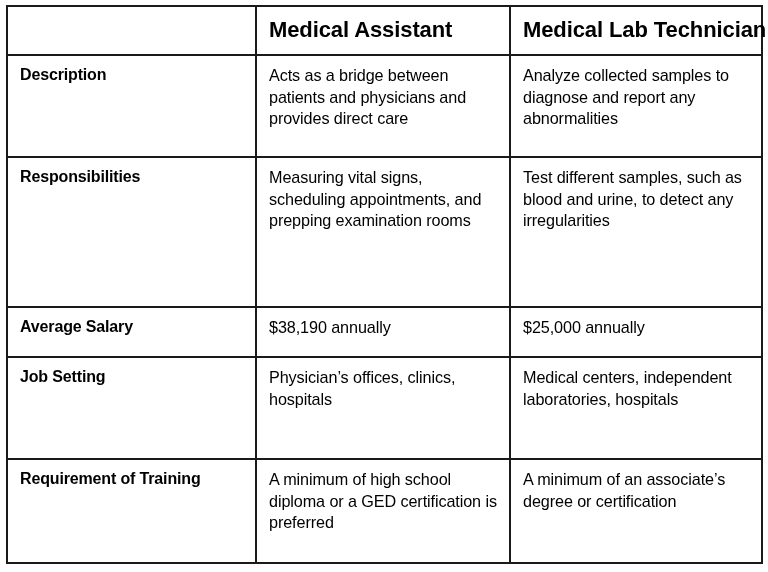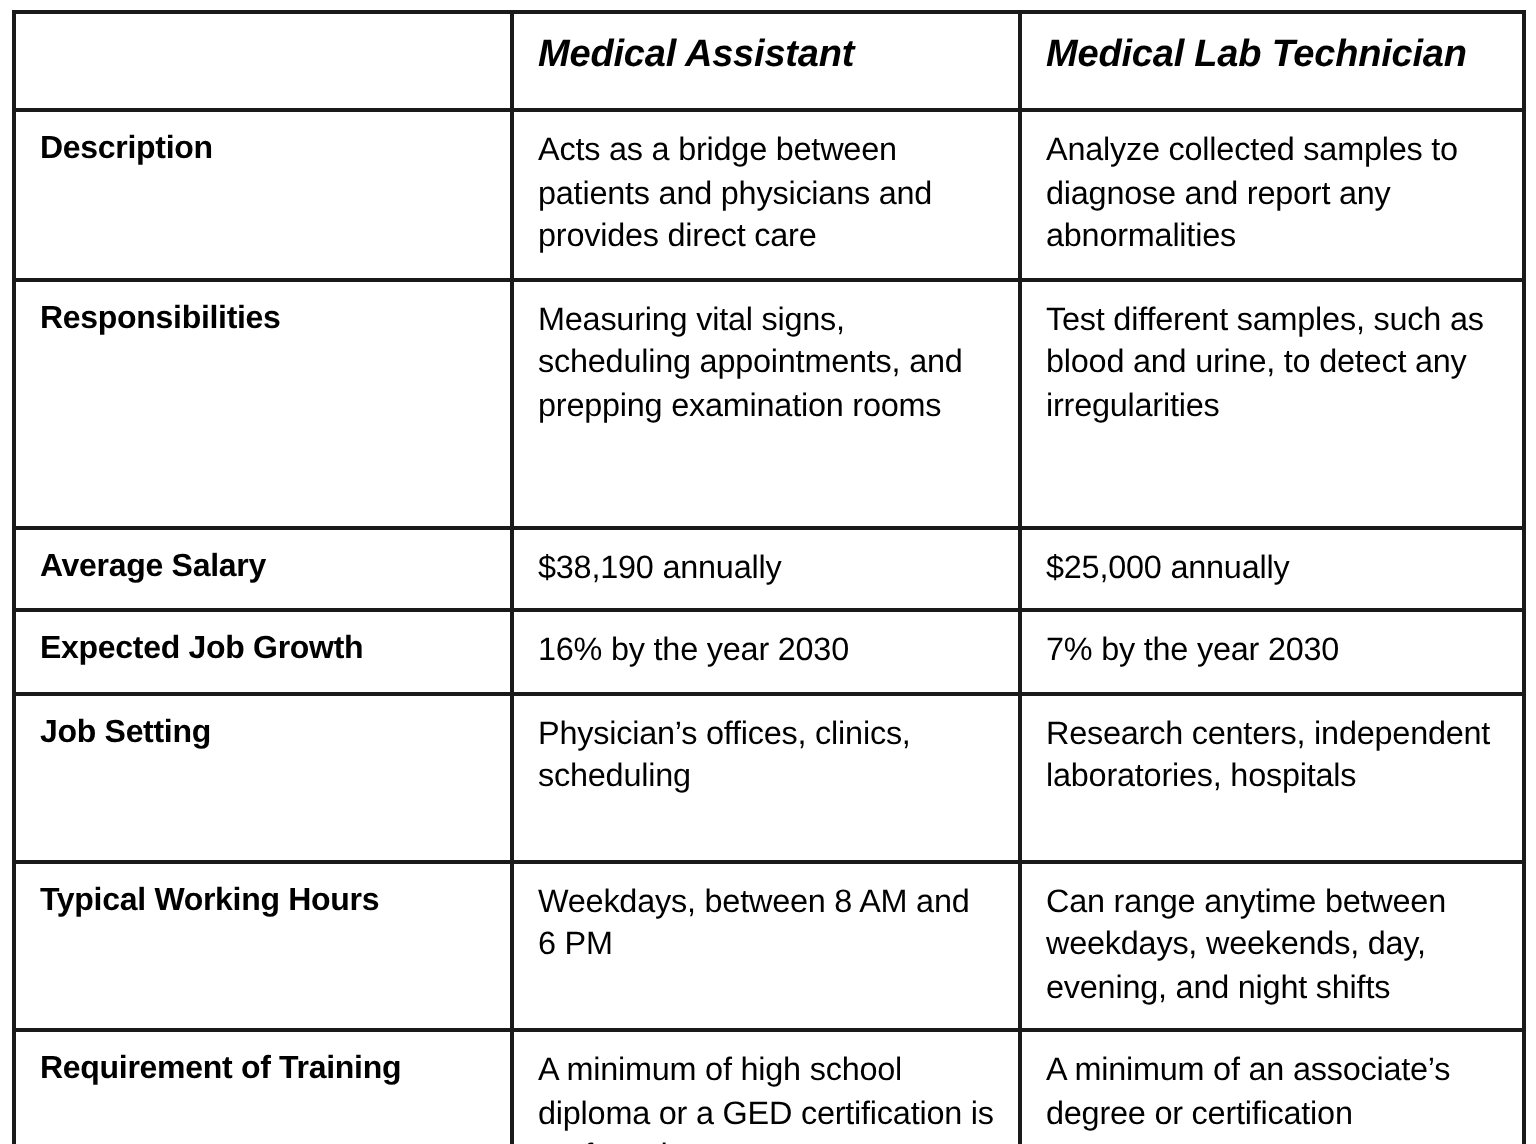--- a/index.html
+++ b/index.html
@@ -50,25 +50,24 @@
   }
 
   
   tr.header-row th,
   tr.header-row td {
     padding-top: 10px;
     padding-bottom: 8px;
   }
   .hdr-text {
     font-weight: bold;
-    font-size: 19px;
+    font-size: 22px;
     line-height: 1.2;
     letter-spacing: -0.1px;
     white-space: nowrap;
-    font-style: italic;
   }
   .corner-cell { background: #ffffff; }
 
   .row-label {
     font-weight: bold;
     font-size: 16px;
     line-height: 1.25;
     letter-spacing: -0.15px;
     white-space: nowrap;
   }
@@ -144,55 +143,33 @@
             <span class="row-label">Average Salary</span>
           </td>
           <td>
             <span class="cell-text">$38,190 annually</span>
           </td>
           <td>
             <span class="cell-text">$25,000 annually</span>
           </td>
         </tr>
 
-        <tr class="r-growth">
-          <td>
-            <span class="row-label">Expected Job Growth</span>
-          </td>
-          <td>
-            <span class="cell-text">16% by the year 2030</span>
-          </td>
-          <td>
-            <span class="cell-text">7% by the year 2030</span>
-          </td>
-        </tr>
 
         <tr class="r-setting">
           <td>
             <span class="row-label">Job Setting</span>
           </td>
           <td>
-            <span class="cell-text">Physician’s offices, clinics, scheduling</span>
+            <span class="cell-text">Physician’s offices, clinics, hospitals</span>
           </td>
           <td>
-            <span class="cell-text">Research centers, independent laboratories, hospitals</span>
+            <span class="cell-text">Medical centers, independent laboratories, hospitals</span>
           </td>
         </tr>
 
-        <tr class="r-hours">
-          <td>
-            <span class="row-label">Typical Working Hours</span>
-          </td>
-          <td>
-            <span class="cell-text">Weekdays, between 8 AM and 6 PM</span>
-          </td>
-          <td>
-            <span class="cell-text">Can range anytime between weekdays, weekends, day, evening, and night shifts</span>
-          </td>
-        </tr>
 
         <tr class="r-train">
           <td>
             <span class="row-label">Requirement of Training</span>
           </td>
           <td>
             <span class="cell-text">A minimum of high school diploma or a GED certification is preferred</span>
           </td>
           <td>
             <span class="cell-text">A minimum of an associate’s degree or certification</span>

